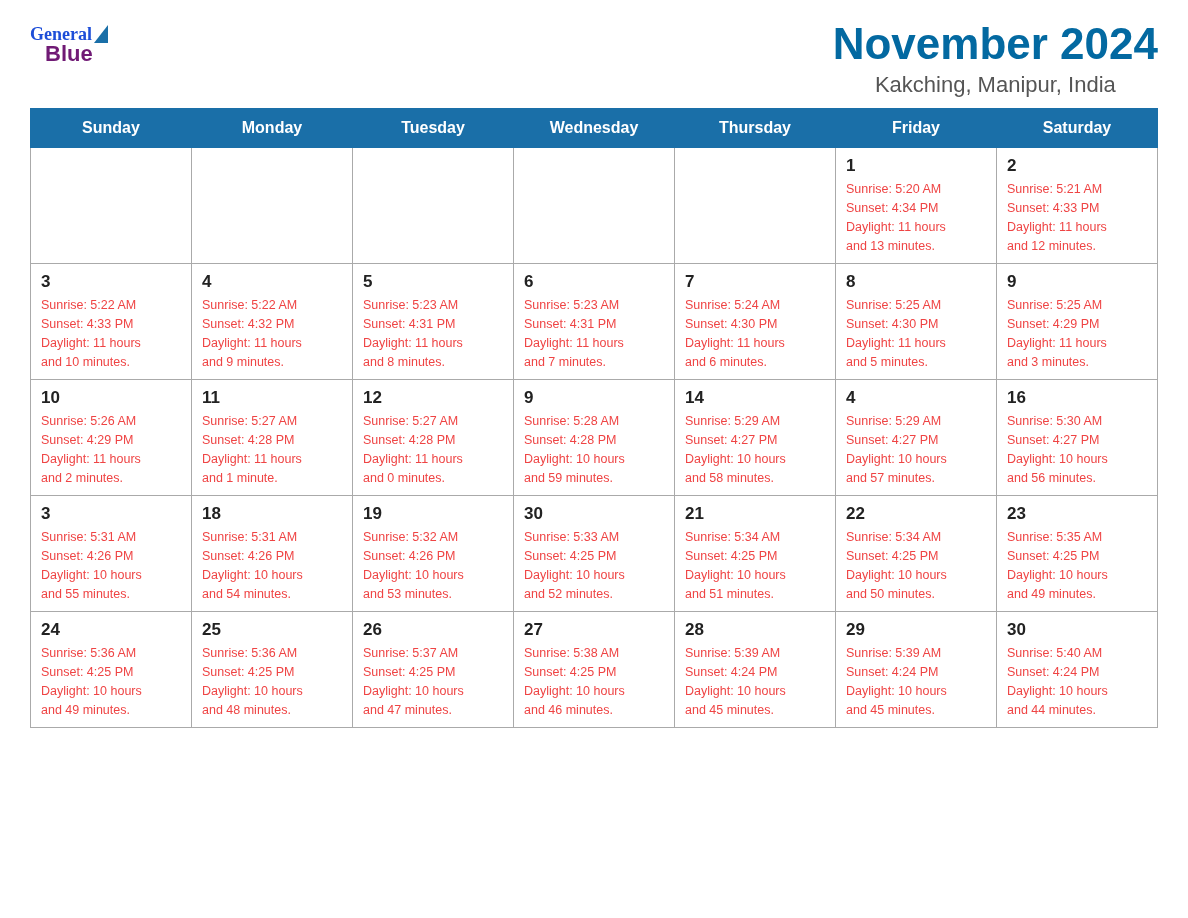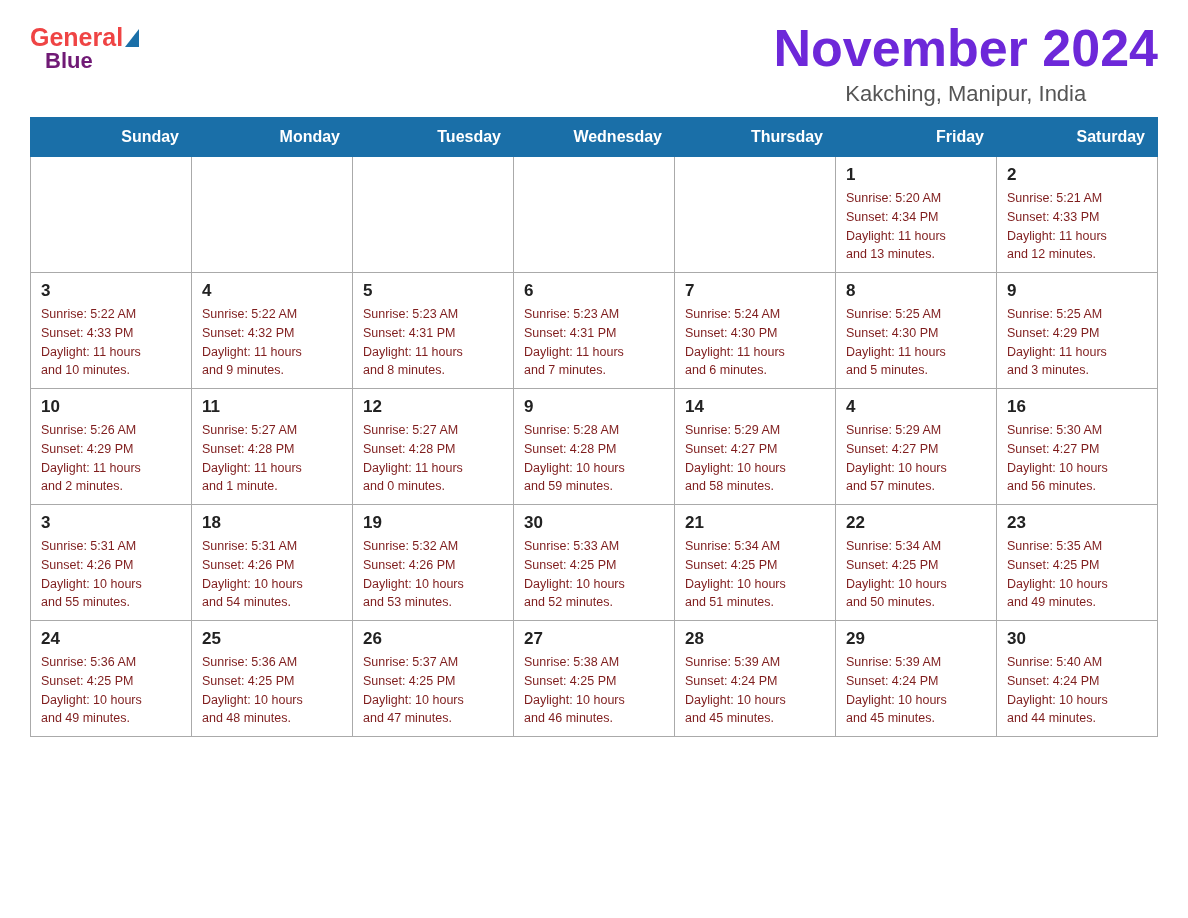--- a/index.html
+++ b/index.html
@@ -16,24 +16,25 @@
       align-items: flex-start;
       margin-bottom: 10px;
     }
     .logo {
       display: flex;
       flex-direction: column;
       align-items: flex-start;
       padding-top: 5px;
     }
     .logo-general {
-      font-size: 25px;
-      font-weight: bold;
-      color: #ef4444;
+      font-size: 18px;
+      font-weight: bold;
+      color: #1d4ed8;
       line-height: 1;
+      font-family: Liberation Serif, serif;
     }
     .logo-triangle {
       display: inline-block;
       width: 0;
       height: 0;
       border-left: 14px solid transparent;
       border-right: 0px solid transparent;
       border-bottom: 18px solid #1a6fa8;
       margin-left: 2px;
       vertical-align: middle;
@@ -42,61 +43,61 @@
       font-size: 22px;
       font-weight: bold;
       color: #701a75;
       margin-top: -2px;
       margin-left: 15px;
     }
     .title-area {
       text-align: right;
     }
     .month-title {
-      font-size: 52px;
-      font-weight: bold;
-      color: #6d28d9;
+      font-size: 44px;
+      font-weight: bold;
+      color: #0369a1;
       line-height: 1.1;
     }
     .location {
       font-size: 22px;
       color: #555;
       margin-top: 4px;
       text-align: center;
     }
     .calendar {
       width: 100%;
       border-collapse: collapse;
       margin-top: 10px;
     }
     .calendar th {
       background: #1a6fa8;
       color: #fff;
       font-size: 16px;
       font-weight: bold;
       padding: 10px 12px;
-      text-align: right;
+      text-align: center;
       border: 1px solid #1a6fa8;
     }
     .calendar td {
       border: 1px solid #aaa;
       vertical-align: top;
       padding: 8px 10px;
       width: 14.28%;
       min-height: 110px;
     }
     .day-number {
       font-size: 17px;
       font-weight: bold;
       color: #222;
       margin-bottom: 4px;
     }
     .day-info {
       font-size: 12.5px;
-      color: #7f1d1d;
+      color: #ef4444;
       line-height: 1.5;
     }
     .empty-cell {
       background: #fff;
     }
     tr:first-child td {
       min-height: 80px;
     }
   </style>
 </head>

